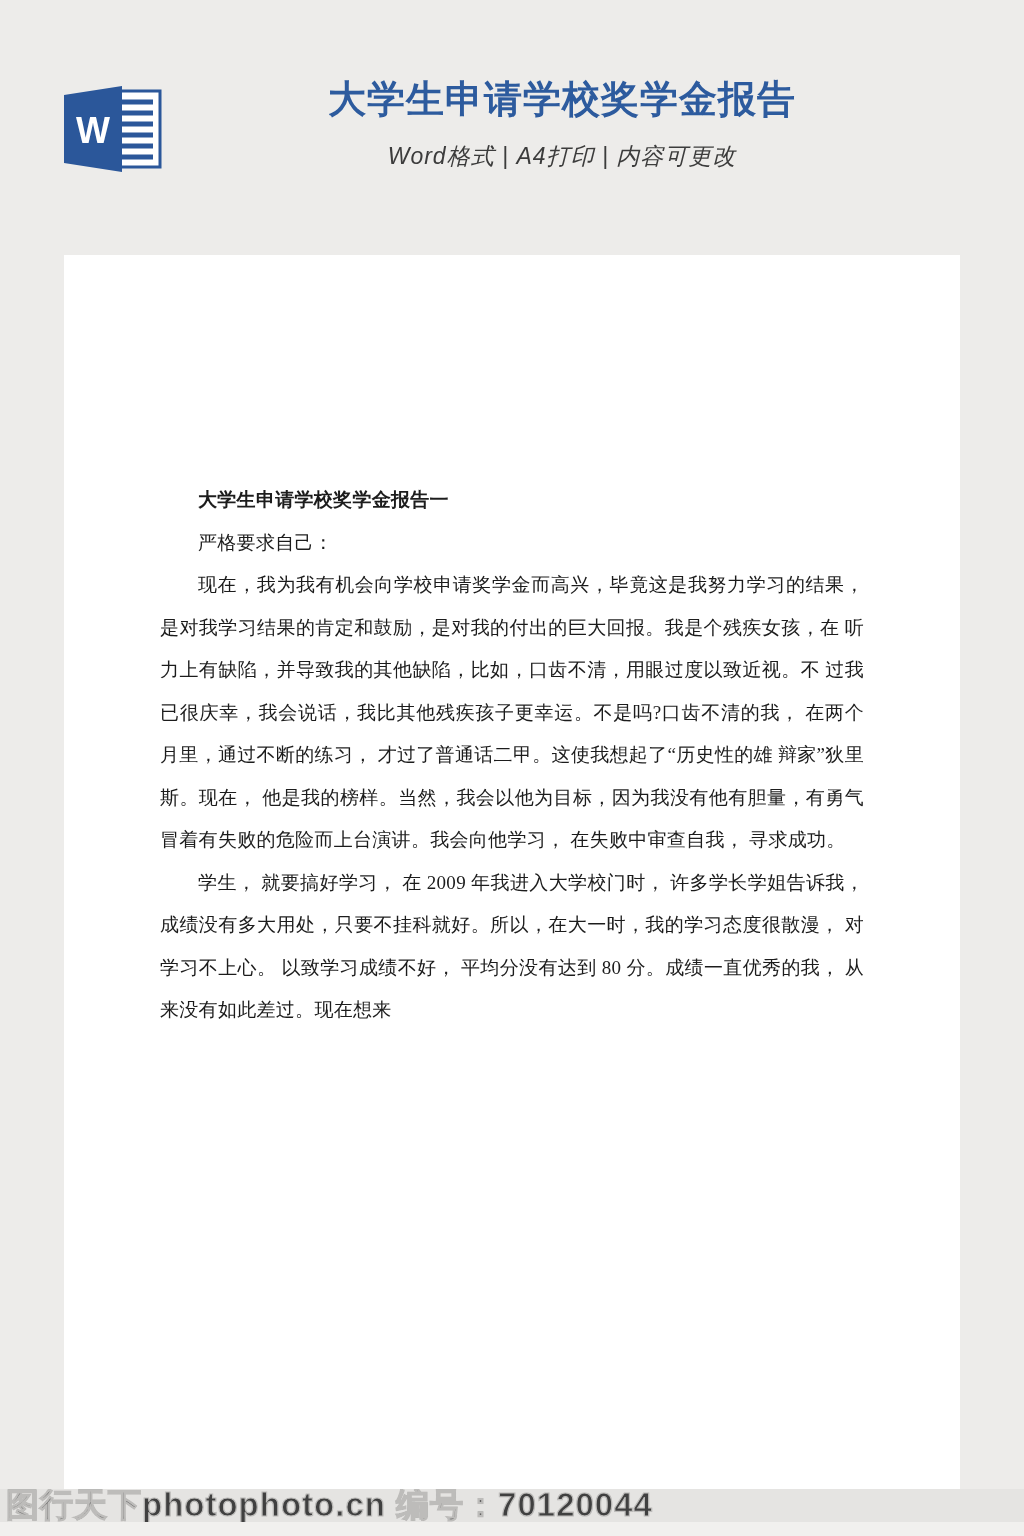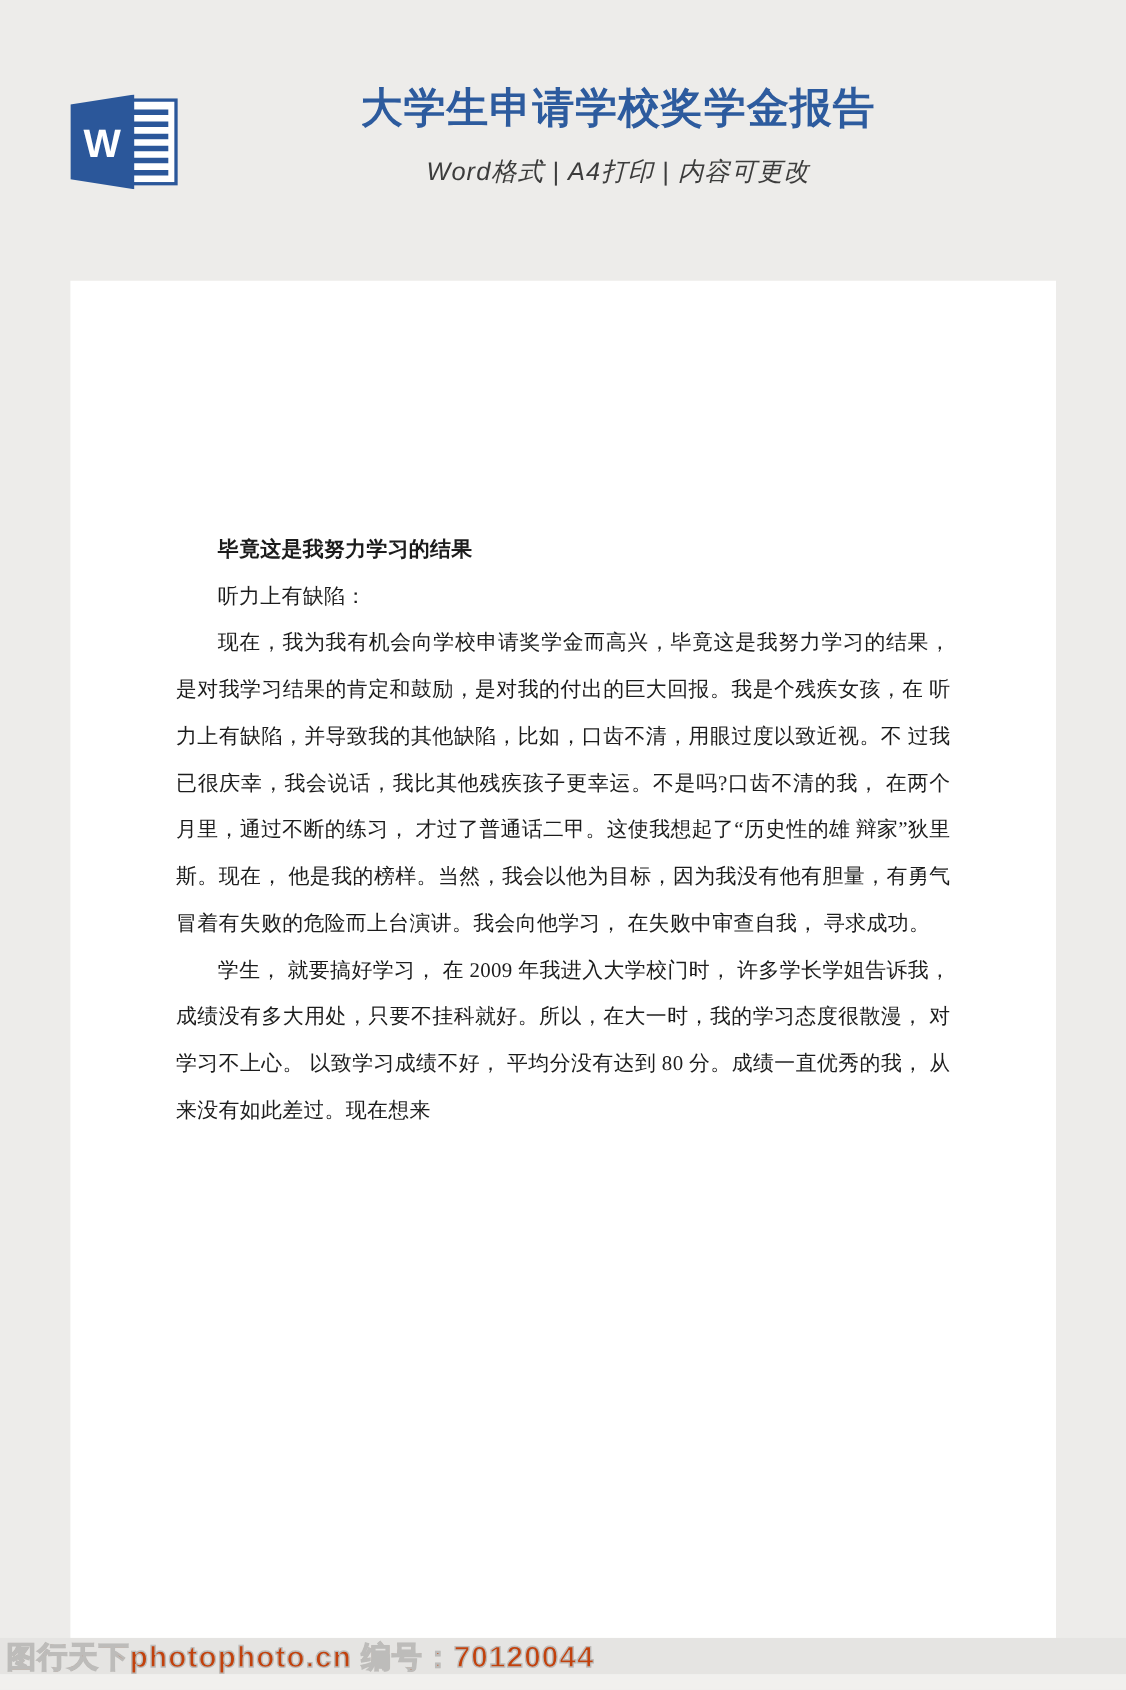--- a/index.html
+++ b/index.html
@@ -88,23 +88,23 @@
   .watermark-band {
     height: 33px;
     background: #e5e4e2;
     display: flex;
     align-items: center;
     padding-left: 6px;
     overflow: hidden;
   }
   .watermark-text {
     font-family: "Liberation Sans", "DejaVu Sans", sans-serif;
-    font-size: 27px;
+    font-size: 33px;
     font-weight: bold;
-    color: #c2410c;
+    color: #404040;
     -webkit-text-stroke: 1.2px #bdbcba;
     text-shadow: 0 0 1px #c6c5c3;
     letter-spacing: 1px;
     white-space: nowrap;
   }
   .footer-strip {
     height: 14px;
     background: #f1f0ee;
   }
 </style>
@@ -130,22 +130,22 @@
     </svg>
   </div>
   <div class="header-text">
     <div class="header-title">大学生申请学校奖学金报告</div>
     <div class="header-subtitle">Word格式 | A4打印 | 内容可更改</div>
   </div>
 </div>
 
 <div class="doc-card">
   <div class="doc-body">
-      <p class="para para-heading">毕竟这是我努力学习的结果</p>
-      <p class="para para-salute">听力上有缺陷：</p>
+      <p class="para para-heading">大学生申请学校奖学金报告一</p>
+      <p class="para para-salute">严格要求自己：</p>
       <p class="para para-body">现在，我为我有机会向学校申请奖学金而高兴，毕竟这是我努力学习的结果， 是对我学习结果的肯定和鼓励，是对我的付出的巨大回报。我是个残疾女孩，在 听力上有缺陷，并导致我的其他缺陷，比如，口齿不清，用眼过度以致近视。不 过我已很庆幸，我会说话，我比其他残疾孩子更幸运。不是吗?口齿不清的我， 在两个月里，通过不断的练习， 才过了普通话二甲。这使我想起了“历史性的雄 辩家”狄里斯。现在， 他是我的榜样。当然，我会以他为目标，因为我没有他有胆量，有勇气冒着有失败的危险而上台演讲。我会向他学习， 在失败中审查自我， 寻求成功。</p>
       <p class="para para-body">学生， 就要搞好学习， 在 2009 年我进入大学校门时， 许多学长学姐告诉我， 成绩没有多大用处，只要不挂科就好。所以，在大一时，我的学习态度很散漫， 对学习不上心。 以致学习成绩不好， 平均分没有达到 80 分。成绩一直优秀的我， 从来没有如此差过。现在想来</p>
     </div>
 </div>
 
 <div class="footer">
   <div class="watermark-band">
     <span class="watermark-text">图行天下photophoto.cn 编号：70120044</span>
   </div>
   <div class="footer-strip"></div>

